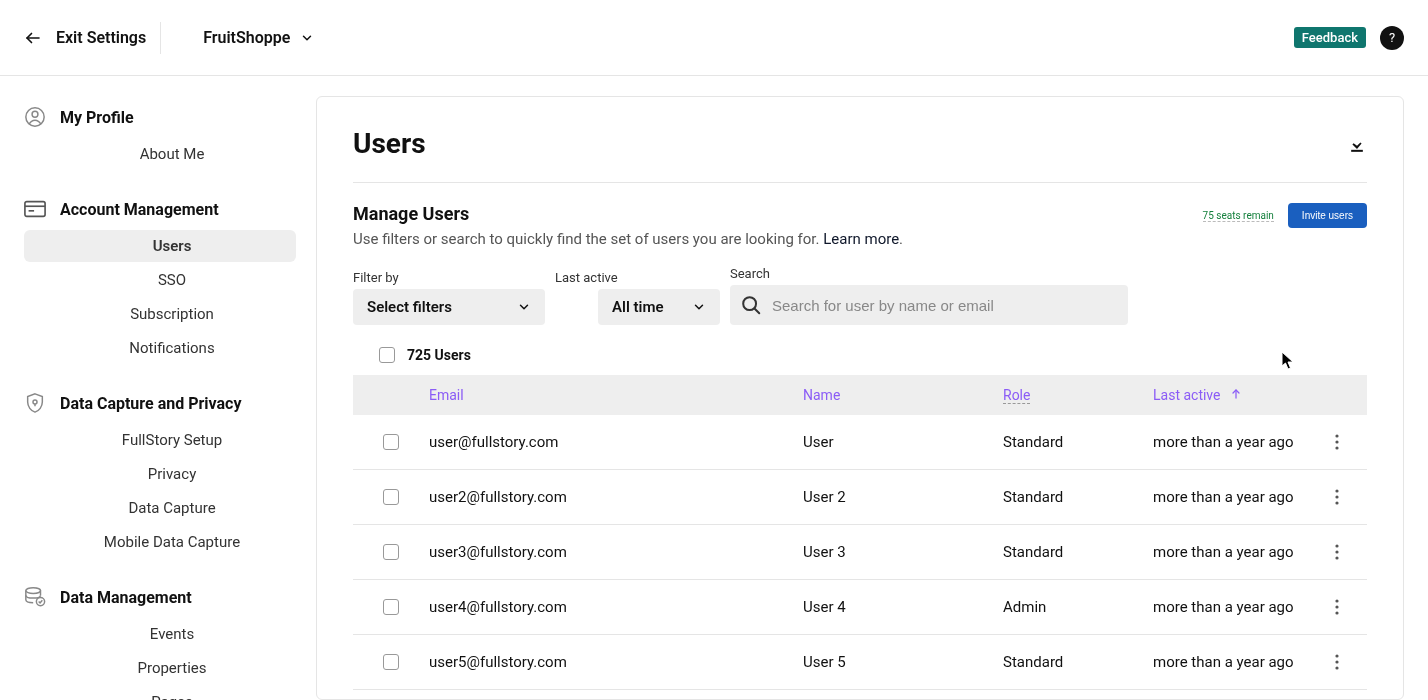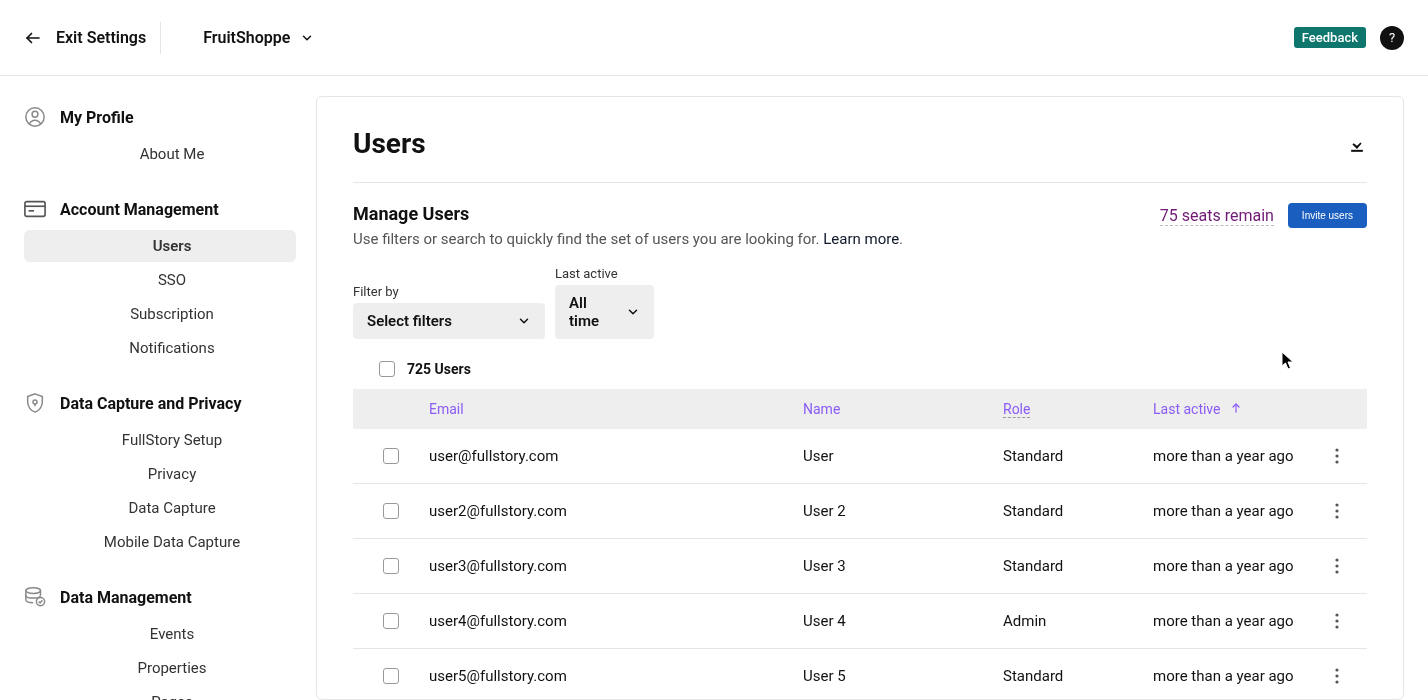--- a/index.html
+++ b/index.html
@@ -140,22 +140,22 @@
       font-size: 15px;
       color: #555;
     }
     .learn-more { color: #0f172a; cursor: pointer; }
     .manage-right {
       display: flex;
       align-items: center;
       gap: 14px;
     }
     .seats-remain {
-      color: #701a75;
-      font-size: 16px;
+      color: #15803d;
+      font-size: 10px;
       border-bottom: 1px dashed #bbb;
       cursor: help;
     }
     .invite-btn {
       background: #1a5fbf;
       color: #fff;
       border: none;
       border-radius: 4px;
       padding: 7px 14px;
       font-size: 10px;
@@ -177,21 +177,21 @@
       padding: 9px 14px;
       font-size: 15px;
       font-weight: 600;
       display: flex;
       align-items: center;
       justify-content: space-between;
       cursor: pointer;
       gap: 18px;
     }
     .filter-by-box { width: 192px; }
-    .last-active-box { width: 99px; }
+    .last-active-box { width: 122px; margin-left: 43px; }
     .search-box {
       background: #eeeeee;
       border-radius: 4px;
       display: flex;
       align-items: center;
       padding: 0 10px;
       width: 398px;
       height: 40px;
     }
     .search-input {
@@ -391,20 +391,32 @@
       </div>
       <div class="filter-group">
         <span class="filter-label">Last active</span>
         <div class="select-box last-active-box">
           <span>All time</span>
           <span>
             <svg width="14" height="14" viewBox="0 0 24 24" fill="none" stroke="currentColor" stroke-width="2.5" stroke-linecap="round" stroke-linejoin="round">
                 <polyline points="6 9 12 15 18 9"></polyline>
               </svg>
           </span>
+        </div>
+      </div>
+      <div class="filter-group">
+        <span class="filter-label">Search</span>
+        <div class="search-box">
+          <span>
+            <svg width="22" height="22" viewBox="0 0 24 24" fill="none" stroke="#333" stroke-width="2.2" stroke-linecap="round">
+                <circle cx="10.5" cy="10.5" r="7"></circle>
+                <line x1="21" y1="21" x2="15.8" y2="15.8"></line>
+              </svg>
+          </span>
+          <input class="search-input" placeholder="Search for user by name or email" style="">
         </div>
       </div>
     </div>
 
     <div class="users-count-row">
       <div class="checkbox"></div>
       <span class="users-count">725 Users</span>
     </div>
 
     <div class="table">

